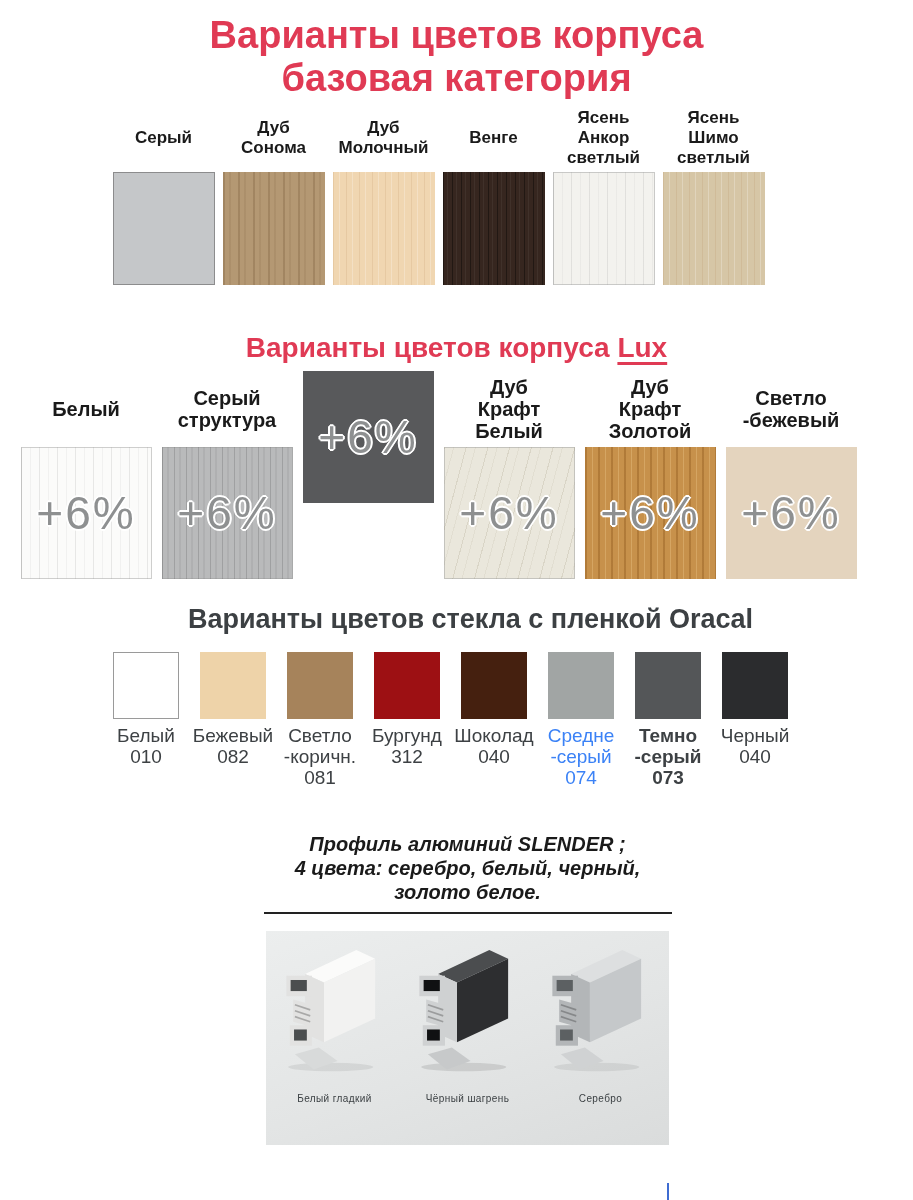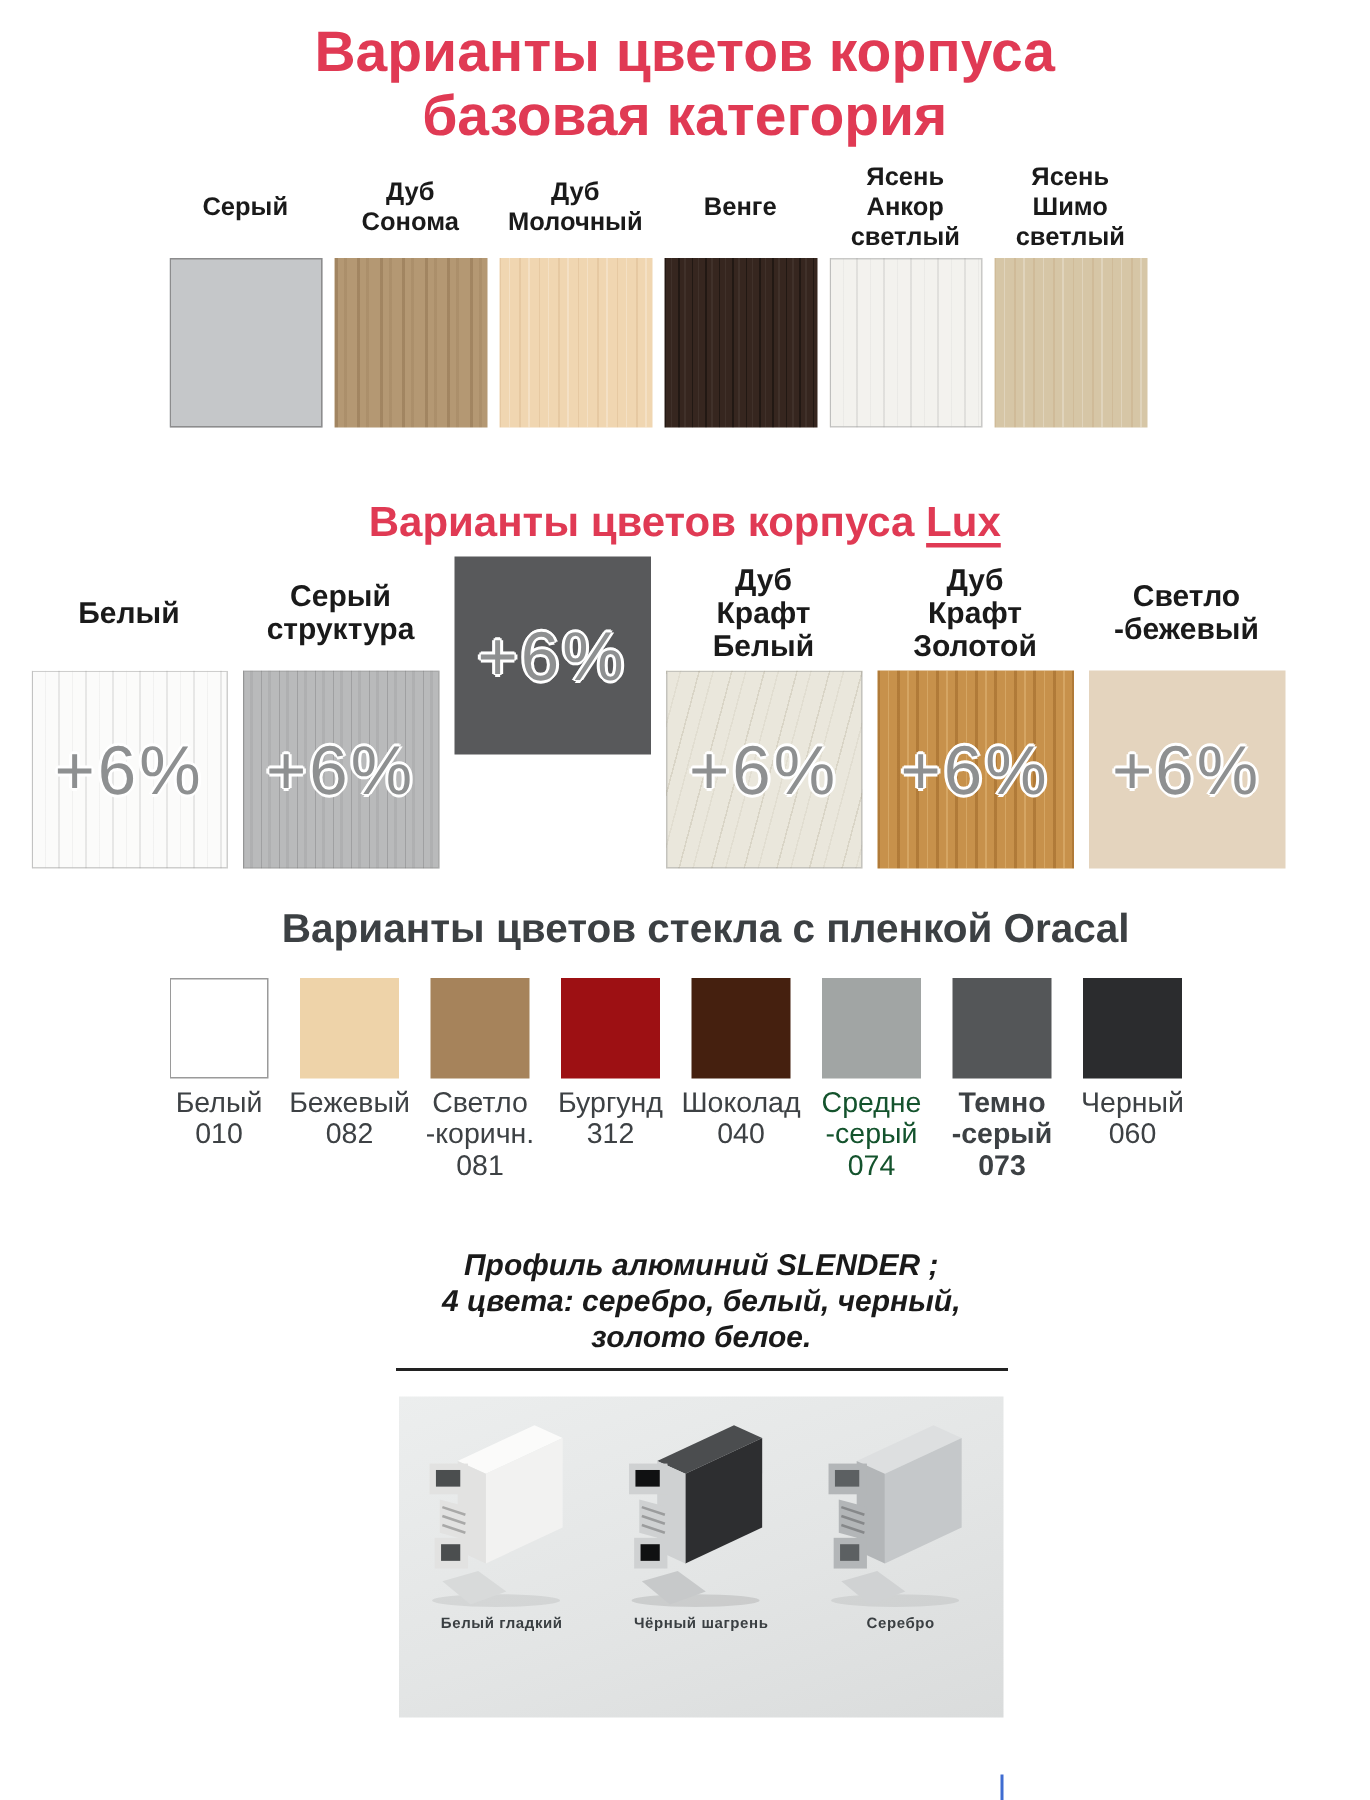--- a/index.html
+++ b/index.html
@@ -87,21 +87,21 @@
   
   .photo{
     position:relative;width:403px;height:214px;margin:17px auto 0;
     transform:translateX(11px);
     background:linear-gradient(160deg,#eceeee 0%,#e3e5e5 55%,#dadcdc 100%);
     display:flex;justify-content:center;align-items:flex-start;gap:6px;padding-top:14px;
     box-sizing:border-box;
   }
   .pfig{width:127px;display:flex;flex-direction:column;align-items:center;}
   .pfig svg{width:112px;height:128px;display:block;}
-  .pcap{margin-top:4px;font-size:10px;font-weight:700;color:#3a3f42;letter-spacing:.4px;}
+  .pcap{margin-top:20px;font-size:10px;font-weight:400;color:#3a3f42;letter-spacing:.4px;}
   .pf-rib{stroke:rgba(0,0,0,.25);stroke-width:2;}
   .caret{position:absolute;width:2px;height:17px;}
 </style>
 </head>
 <body>
 
 <h1 class="title-accent" style="color:#e03a54;margin:0;">
   <span style="display:block;">Варианты цветов корпуса</span>
   <span style="display:block;">базовая категория</span>
 </h1>
@@ -211,34 +211,34 @@
     <div class="lbl" style="color: rgb(61, 65, 68);">Бургунд
 312</div>
   </div>
   <div class="cell">
     <div class="sw tex-none" style="background: rgb(69, 32, 15);"></div>
     <div class="lbl" style="color: rgb(61, 65, 68);">Шоколад
 040</div>
   </div>
   <div class="cell">
     <div class="sw tex-none" style="background: rgb(161, 165, 164);"></div>
-    <div class="lbl" style="color: #14532d;">Средне
+    <div class="lbl" style="color: #3b82f6;">Средне
 -серый
 074</div>
   </div>
   <div class="cell">
     <div class="sw tex-none" style="background: rgb(84, 86, 88);"></div>
     <div class="lbl" style="color: rgb(61, 65, 68); font-weight: bold;">Темно
 -серый
 073</div>
   </div>
   <div class="cell">
     <div class="sw tex-none" style="background: rgb(43, 44, 46);"></div>
     <div class="lbl" style="color: rgb(61, 65, 68);">Черный
-060</div>
+040</div>
   </div>
 </div>
 
 <div class="note">
   <div>Профиль алюминий SLENDER ;</div>
   <div>4 цвета: серебро, белый, черный,</div>
   <div>золото белое.</div>
 </div>
 <div class="rule"></div>
 

